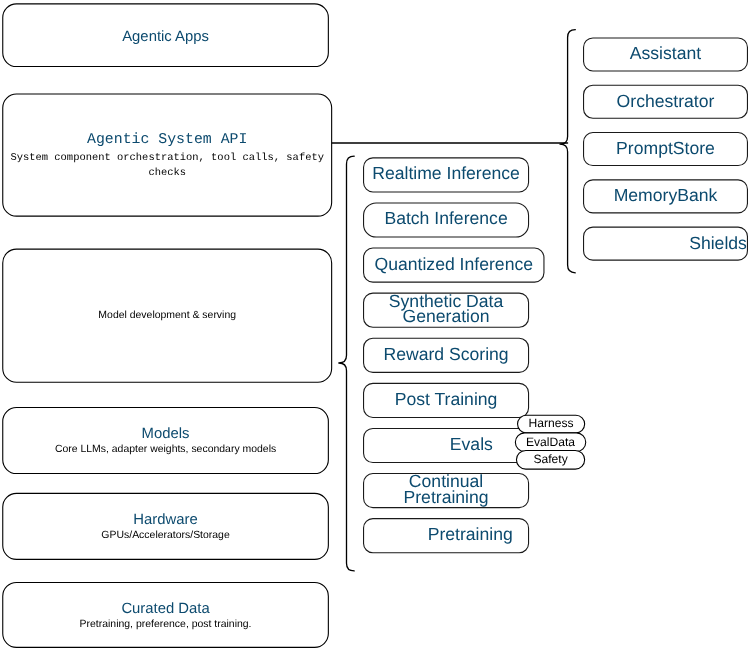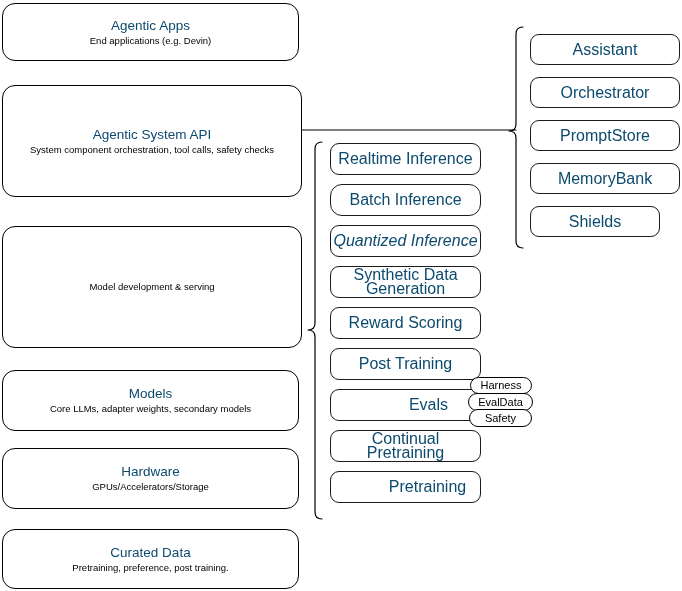--- a/index.html
+++ b/index.html
@@ -99,23 +99,22 @@
 
   <svg id="lines" viewBox="0 0 682 591" xmlns="http://www.w3.org/2000/svg">
     <line id="connector-line" x1="302" y1="130" x2="516" y2="130"></line>
     <path id="brace-right" d="M 523 27 Q 516 27 516 34 L 516 124 Q 516 131 509 131 Q 516 131 516 138 L 516 241 Q 516 248 523 248"></path>
     <path id="brace-middle" d="M 322 142 Q 315 142 315 149 L 315 323 Q 315 330 308 330 Q 315 330 315 337 L 315 512 Q 315 519 322 519"></path>
   </svg>
 
   <div id="left-stack">
       <div class="box layer" style="left: 2px; top: 3px; width: 297px; height: 58px;">
         <div class="title">Agentic Apps</div>
-        <div class="subtitle">End applications (e.g. Devin)</div>
       </div>
-      <div class="box layer" style="left: 2px; top: 85px; width: 300px; height: 112px;">
+      <div class="box layer" style="left: 2px; top: 85px; width: 300px; height: 112px; font-family: Liberation Mono, monospace;">
         <div class="title">Agentic System API</div>
         <div class="subtitle">System component orchestration, tool calls, safety checks</div>
       </div>
       <div class="box layer" style="left: 2px; top: 226px; width: 300px; height: 122px;">
         <div class="subtitle">Model development &amp; serving</div>
       </div>
       <div class="box layer" style="left: 2px; top: 370px; width: 297px; height: 61px;">
         <div class="title">Models</div>
         <div class="subtitle">Core LLMs, adapter weights, secondary models</div>
       </div>
@@ -129,21 +128,21 @@
       </div>
     </div>
 
   <div id="middle-column">
       <div class="box cap" style="left: 330px; top: 143px; width: 151px; height: 32px;">
         <div class="title">Realtime Inference</div>
       </div>
       <div class="box cap" style="left: 330px; top: 184px; width: 151px; height: 32px; border-radius: 12px;">
         <div class="title">Batch Inference</div>
       </div>
-      <div class="box cap" style="left: 330px; top: 225px; width: 151px; height: 32px; font-style: italic;">
+      <div class="box cap" style="left: 330px; top: 225px; width: 165px; height: 32px;">
         <div class="title">Quantized Inference</div>
       </div>
       <div class="box cap" style="left: 330px; top: 266px; width: 151px; height: 32px;">
         <div class="title">Synthetic Data Generation</div>
       </div>
       <div class="box cap" style="left: 330px; top: 307px; width: 151px; height: 32px;">
         <div class="title">Reward Scoring</div>
       </div>
       <div class="box cap" style="left: 330px; top: 348px; width: 151px; height: 32px;">
         <div class="title">Post Training</div>
@@ -177,18 +176,18 @@
       </div>
       <div class="box cap" style="left: 530px; top: 77px; width: 150px; height: 31px;">
         <div class="title">Orchestrator</div>
       </div>
       <div class="box cap" style="left: 530px; top: 120px; width: 150px; height: 31px;">
         <div class="title">PromptStore</div>
       </div>
       <div class="box cap" style="left: 530px; top: 163px; width: 150px; height: 31px;">
         <div class="title">MemoryBank</div>
       </div>
-      <div class="box cap" style="left: 530px; top: 206px; width: 130px; height: 31px;">
+      <div class="box cap" style="left: 530px; top: 206px; width: 150px; height: 31px; align-items: flex-end;">
         <div class="title">Shields</div>
       </div>
     </div>
 
 </div>
 
 </body></html>

